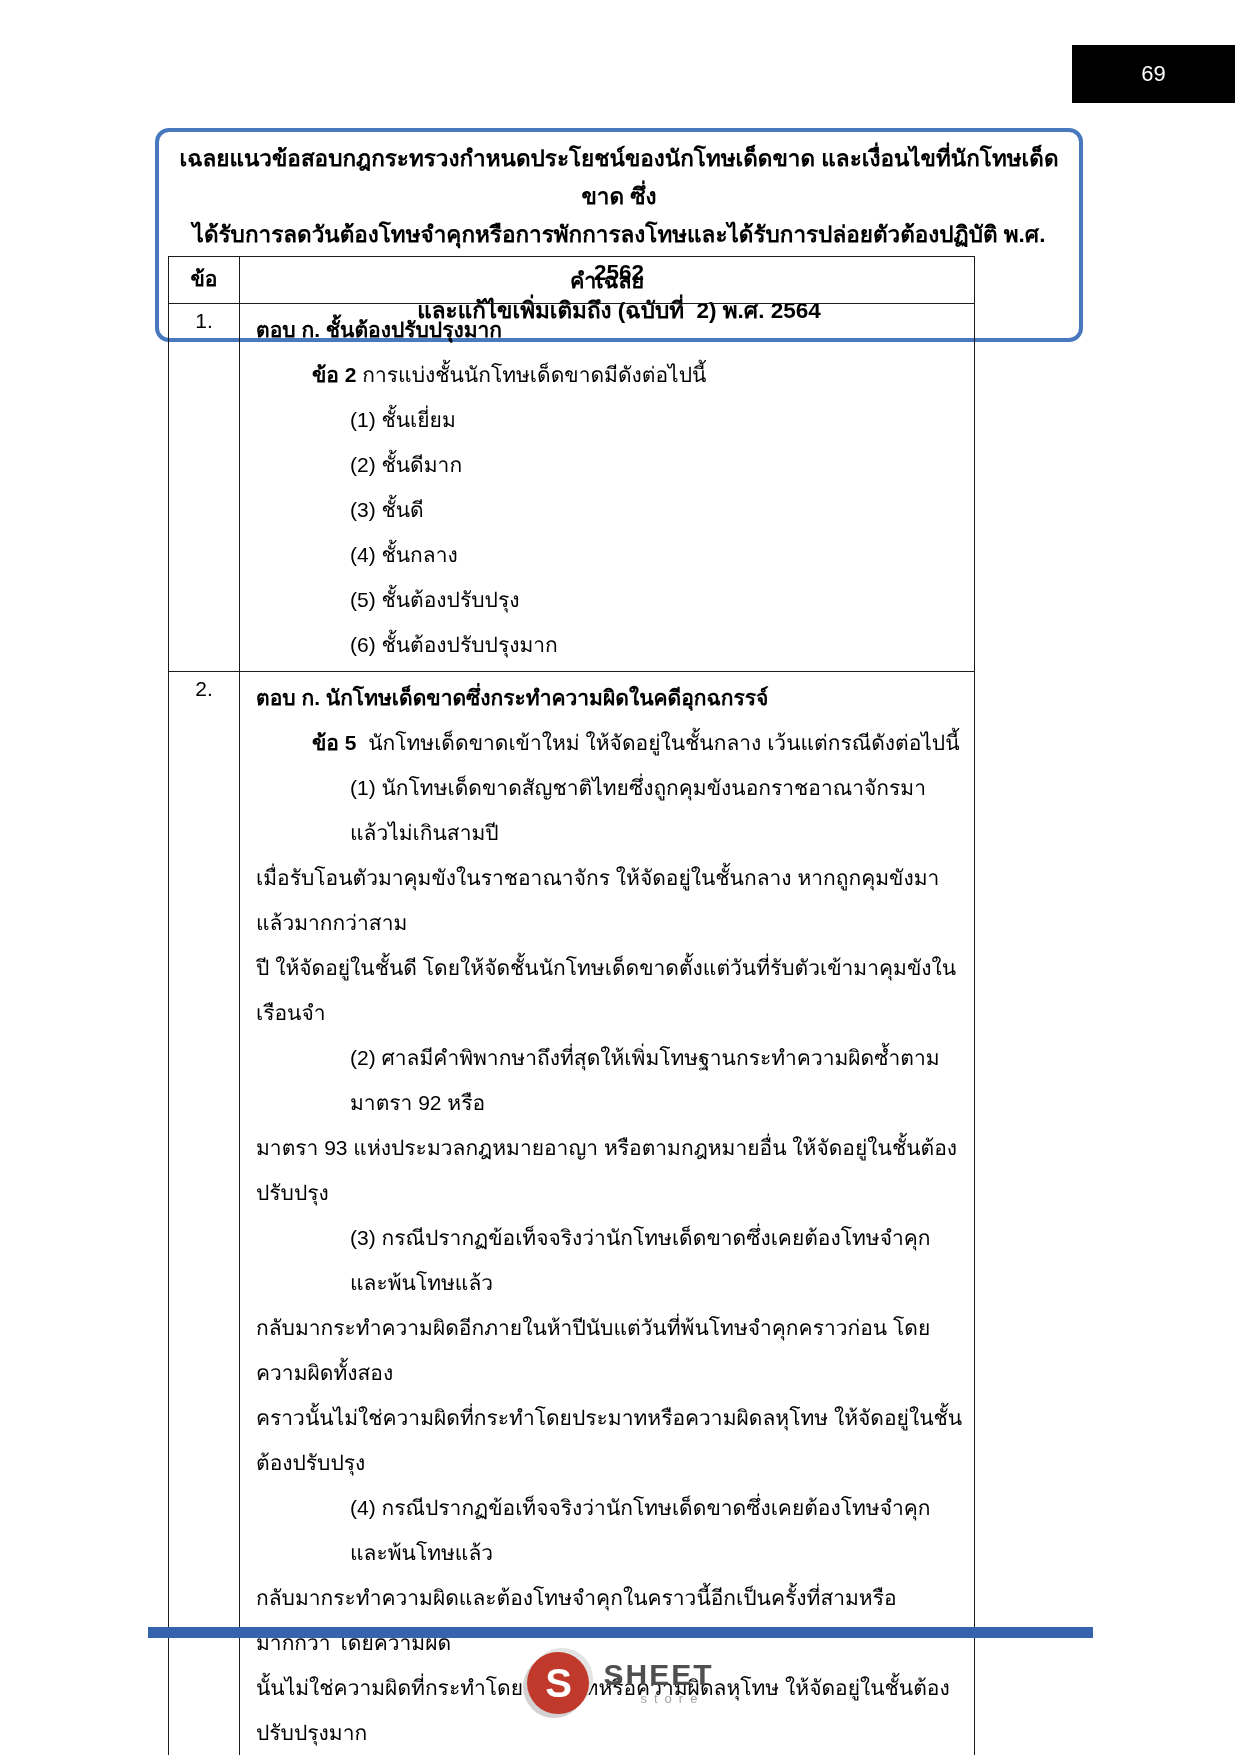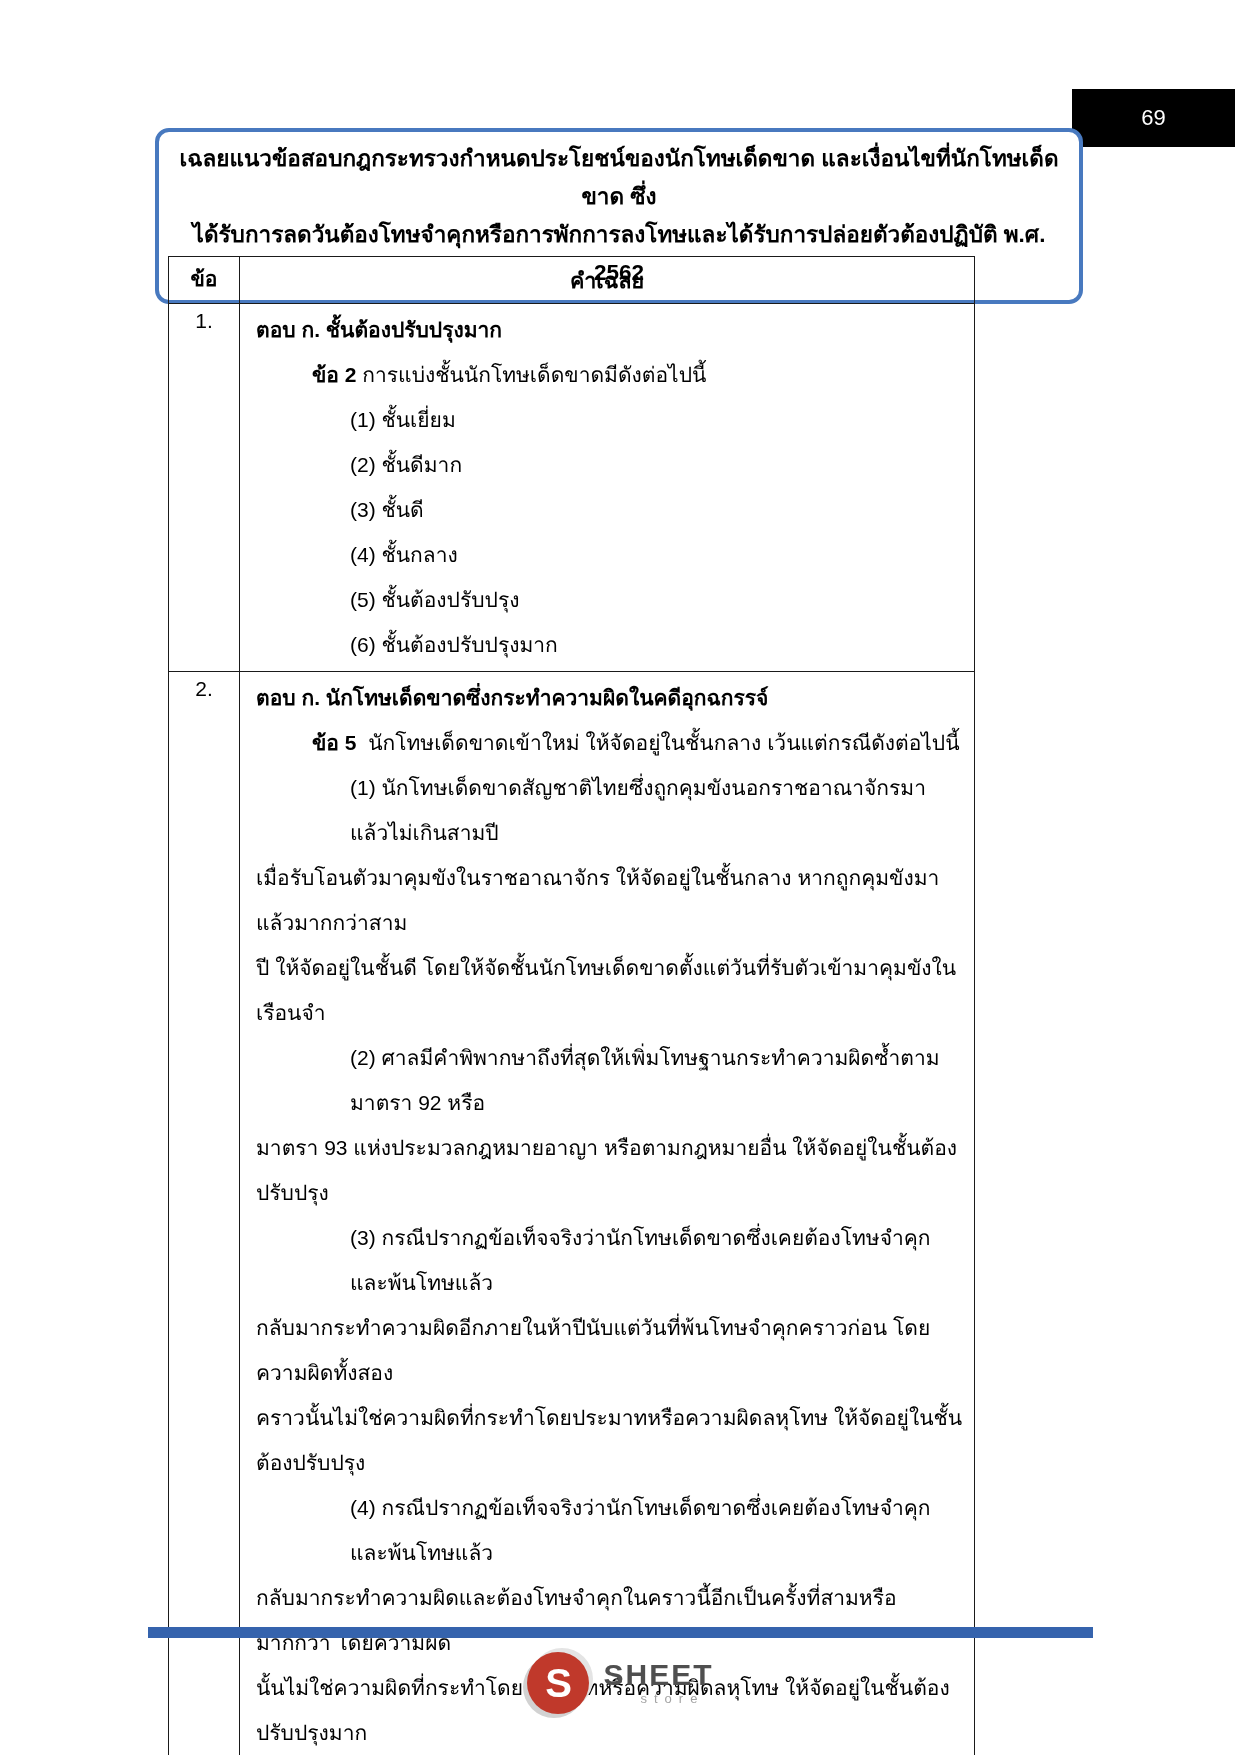--- a/index.html
+++ b/index.html
@@ -22,21 +22,20 @@
     white-space: pre-wrap;
   }
   .page-number-box {
     position: absolute;
     top: 45px; right: 6px;
     width: 163px; height: 58px;
     background: var(--page-box-bg, #000000);
     color: #ffffff;
     display: flex; align-items: center; justify-content: center;
     font-size: 22px;
-    margin-top: 44px;
   }
   
   .title-box {
     position: absolute;
     top: 128px; left: 155px; width: 888px;
     border: 4px solid var(--accent-blue, #4879bf);
     border-radius: 14px;
     padding: 8px 16px;
     text-align: center;
     font-weight: bold;
@@ -118,20 +117,21 @@
 <div class="page">
 
 
   <div class="page-number-box">
     <span>69</span>
   </div>
 
   <div class="title-box">
     <div class="tline">เฉลยแนวข้อสอบกฎกระทรวงกำหนดประโยชน์ของนักโทษเด็ดขาด และเงื่อนไขที่นักโทษเด็ดขาด ซึ่ง</div>
     <div class="tline">ได้รับการลดวันต้องโทษจำคุกหรือการพักการลงโทษและได้รับการปล่อยตัวต้องปฏิบัติ พ.ศ. 2562</div>
+    <div class="tline">และแก้ไขเพิ่มเติมถึง (ฉบับที่  2) พ.ศ. 2564</div>
   </div>
 
   <table class="answer-table">
     <thead>
       <tr>
         <th class="col-no">ข้อ</th>
         <th>คำเฉลย</th>
       </tr>
     </thead>
     <tbody>

